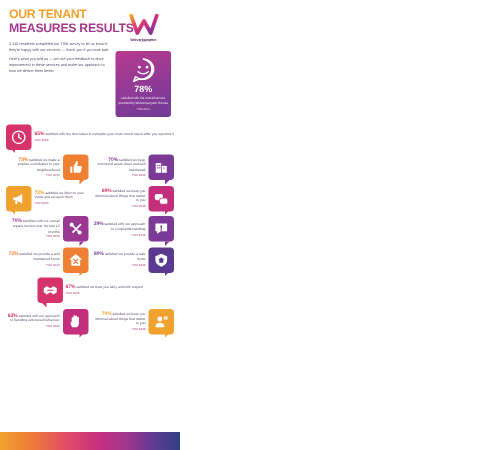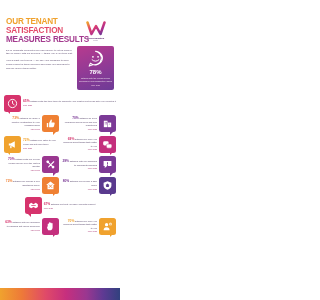--- a/index.html
+++ b/index.html
@@ -20,21 +20,21 @@
     height: 300px;
     position: relative;
     background: #ffffff;
     box-sizing: border-box;
     overflow: hidden;
   }
 
   
   .header {
     position: relative;
-    padding: 18px 6px 2px 6px;
+    padding: 6px 6px 2px 6px;
     display: flex;
     align-items: flex-start;
     gap: 3px;
   }
   .head-left {
     flex: 1 1 auto;
     min-width: 0;
   }
   .head-right {
     flex: 0 0 33px;
@@ -219,21 +219,20 @@
 </head>
 <body>
 
 <div class="page">
 
   <div class="header">
 
     <div class="head-left">
       <h1 class="title">
         <span class="tline t-a">OUR TENANT</span>
-        <span class="tline t-c">SATISFACTION</span>
         <span class="tline t-e">MEASURES RESULTS</span>
       </h1>
 
       <div class="intro">
         <p>2,140 residents completed our TSM survey to let us know if they're happy with our services — thank you if you took part.</p>
         <p>Here's what you told us — we use your feedback to drive improvement in these services and make our approach to how we deliver them better.</p>
       </div>
     </div>
 
     <div class="head-right">

